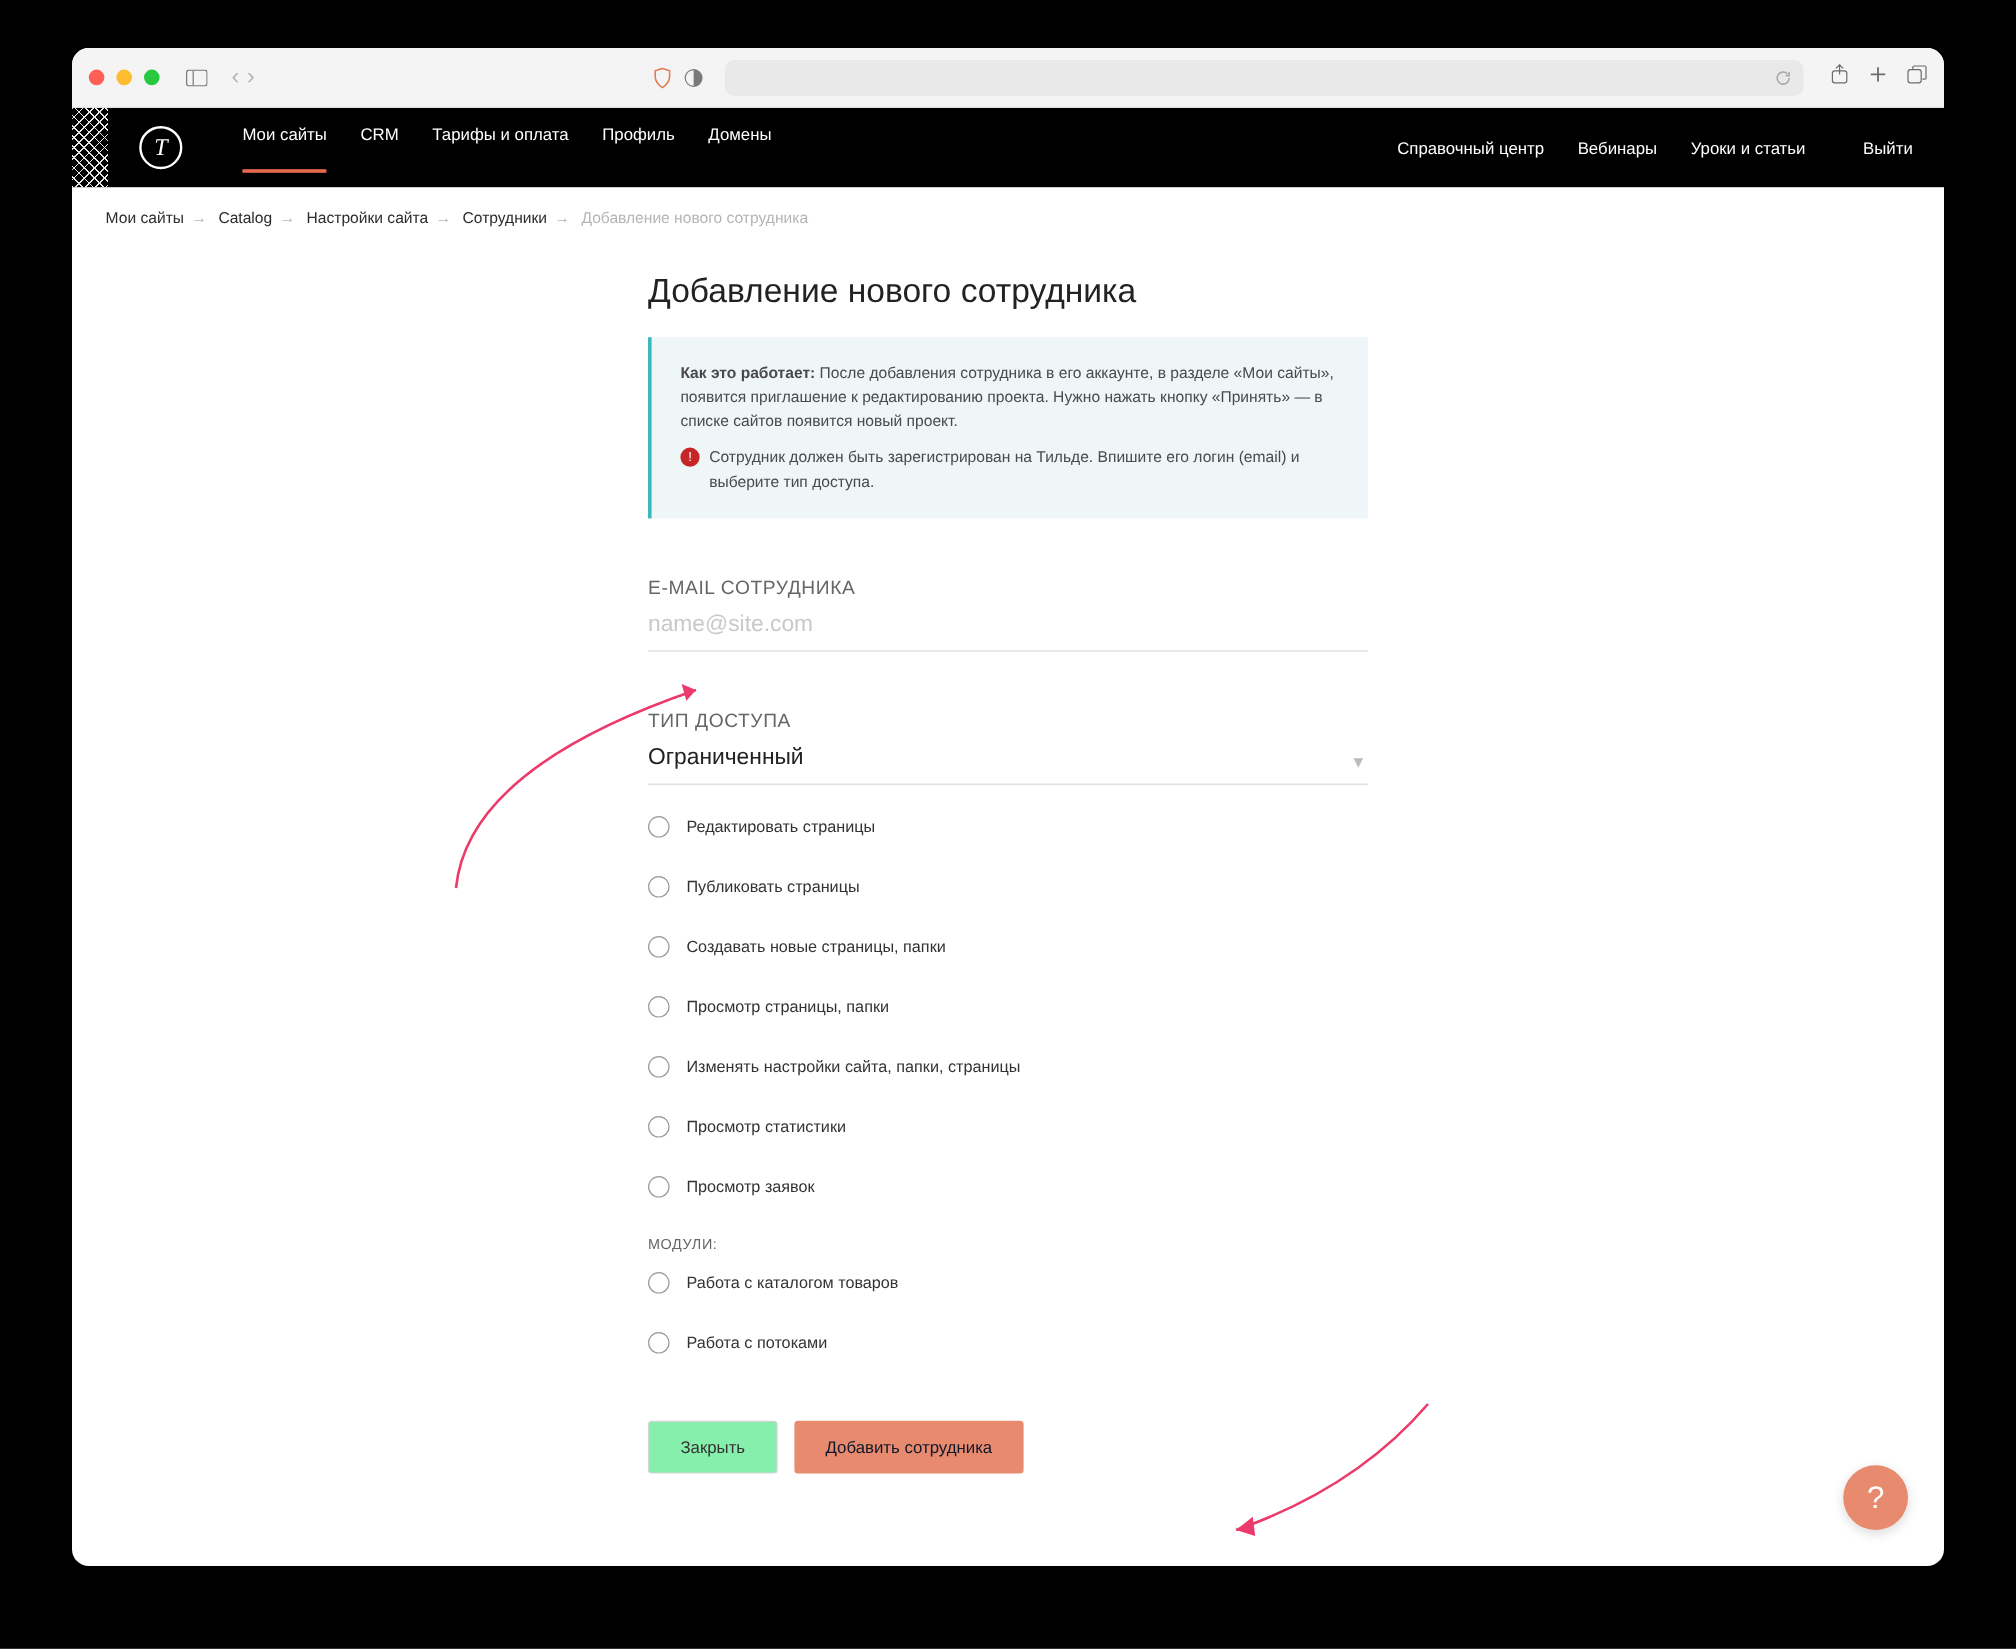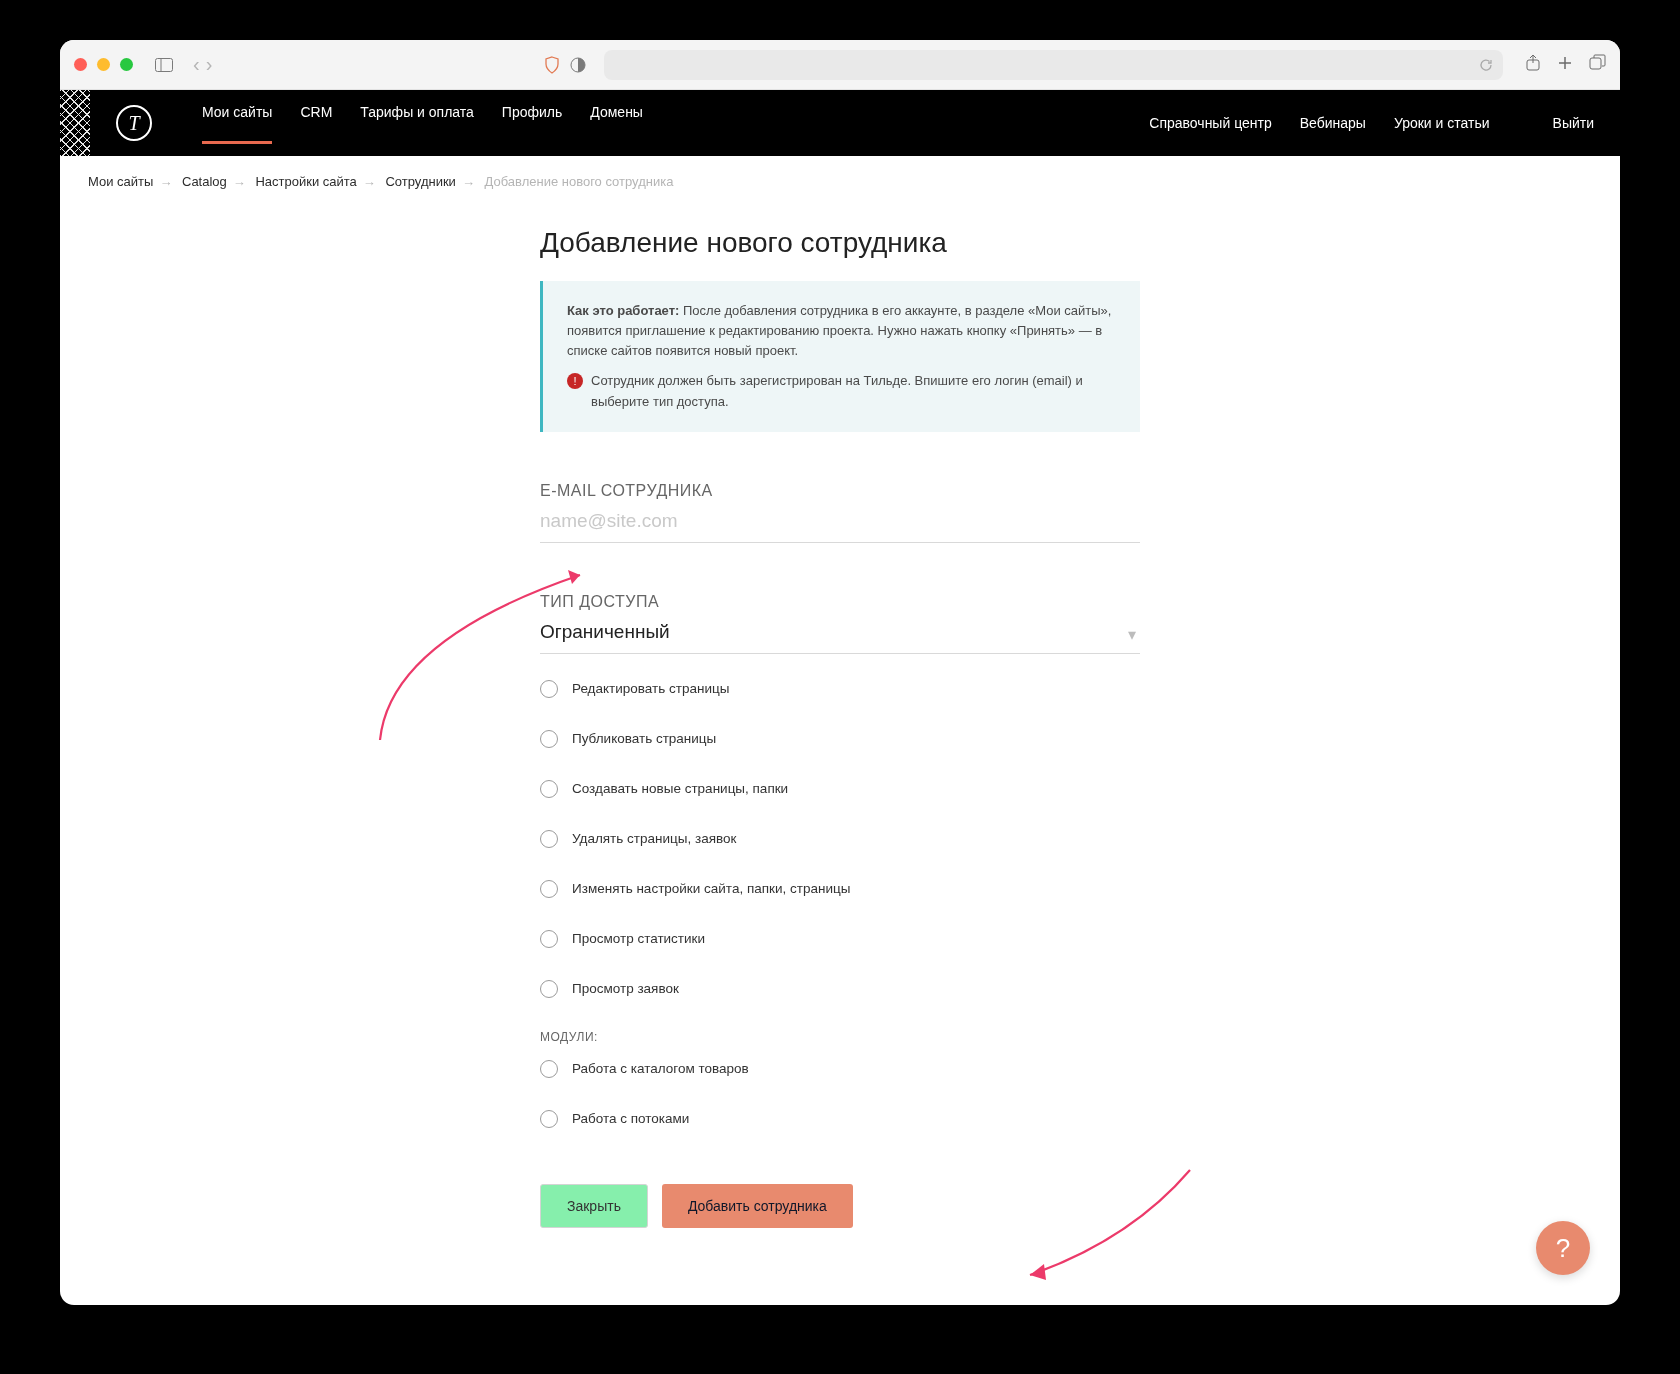--- a/index.html
+++ b/index.html
@@ -25,21 +25,21 @@
 
 .topnav { height:66px; background:#000; display:flex; align-items:center; padding:0 26px; gap:28px; position:relative;}
 .pattern { position:absolute; left:0; top:0; width:30px; height:66px; background:repeating-linear-gradient(135deg,#fff 0 1px,transparent 1px 6px),repeating-linear-gradient(45deg,#fff 0 1px,transparent 1px 6px); opacity:.9;}
 .logo { width:36px; height:36px; border:2px solid #fff; border-radius:50%; display:flex; align-items:center; justify-content:center; margin-left:30px;}
 .logo span{color:#fff; font-family:Georgia,serif; font-style:italic; font-size:20px;}
 .navlinks{display:flex; gap:28px; margin-left:22px;}
 .navlinks a{color:#fff; font-size:14px; text-decoration:none; padding-bottom:22px; position:relative;}
 .navlinks a.active::after{content:""; position:absolute; left:0; right:0; bottom:-2px; height:3px; background:#e8694f;}
 .navright{margin-left:auto; display:flex; gap:28px; align-items:center;}
 .navright a{color:#fff; font-size:14px; text-decoration:none;}
-.logout{margin-left:35px;}
+.logout{margin-left:20px;}
 
 
 .crumbs{padding:18px 28px; font-size:13px; color:#808080;}
 .crumbs a{color:#2c2c2c; text-decoration:none;}
 .crumbs .sep{margin:0 6px; color:#b5b5b5;}
 .crumbs .current{color:#b5b5b5;}
 
 
 .content{ margin:20px auto 0; width:600px; }
 h1.page-title{font-size:28px; font-weight:500; color:#222; margin-bottom:22px;}
@@ -185,21 +185,21 @@
       <label class="radio-item">
           <span class="radio-circle"></span>
           <span>Публиковать страницы</span>
         </label>
       <label class="radio-item">
           <span class="radio-circle"></span>
           <span>Создавать новые страницы, папки</span>
         </label>
       <label class="radio-item">
           <span class="radio-circle"></span>
-          <span>Удалять страницы, заявок</span>
+          <span>Просмотр страницы, папки</span>
         </label>
       <label class="radio-item">
           <span class="radio-circle"></span>
           <span>Изменять настройки сайта, папки, страницы</span>
         </label>
       <label class="radio-item">
           <span class="radio-circle"></span>
           <span>Просмотр статистики</span>
         </label>
       <label class="radio-item">

